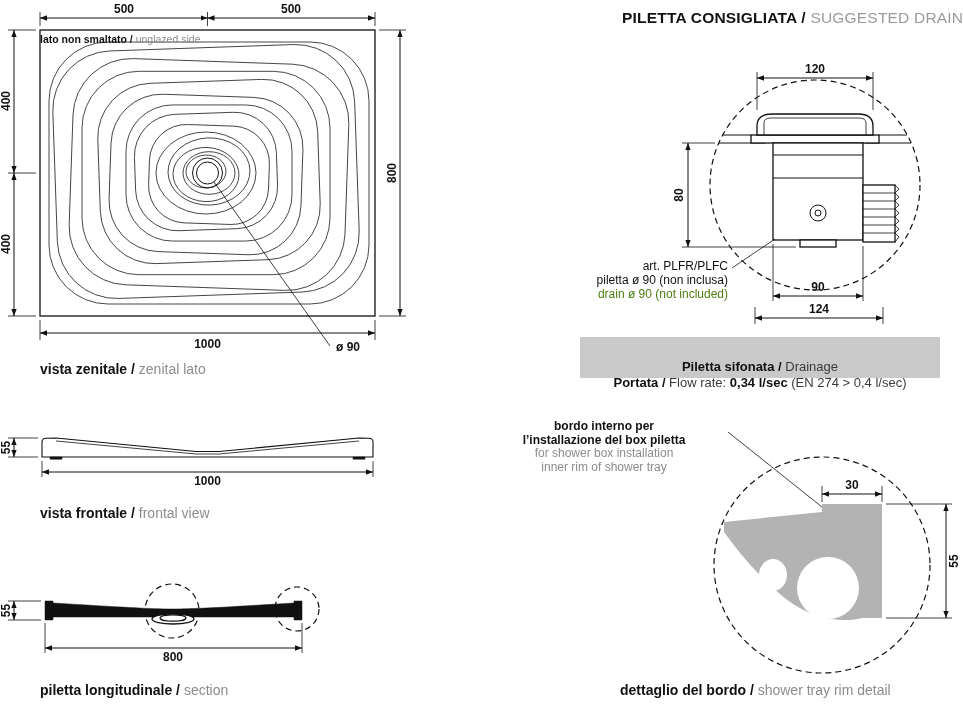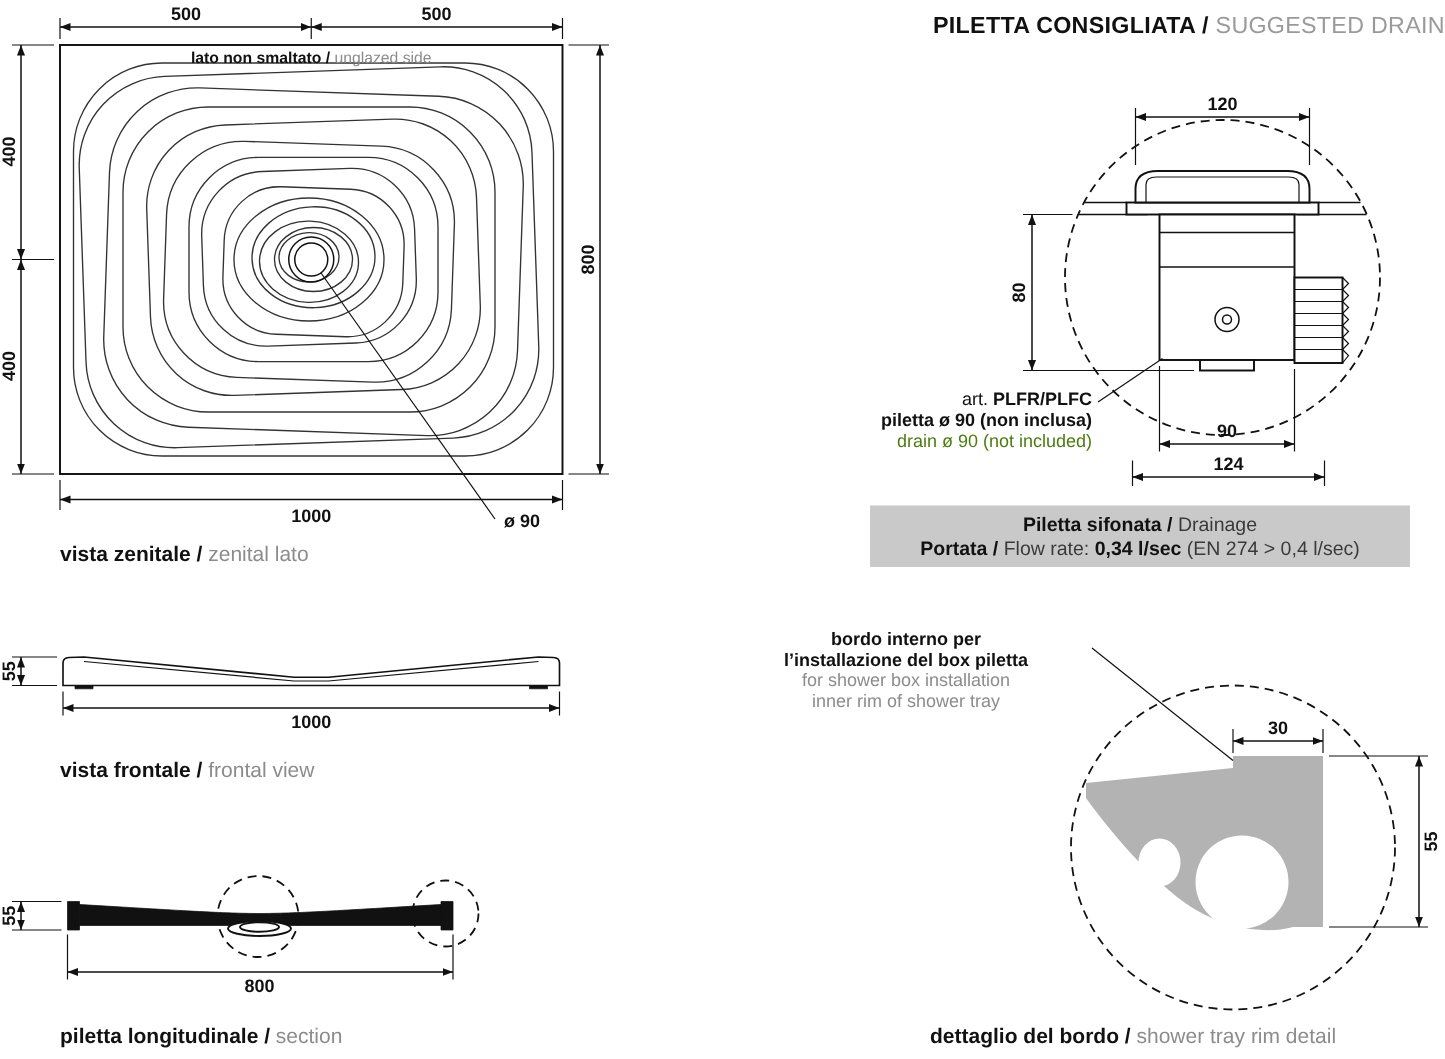--- a/index.html
+++ b/index.html
@@ -5,29 +5,29 @@
   *{box-sizing:border-box}
   body{margin:0;background:#fff}
   .sheet{position:relative;width:963px;height:706px;background:#fff;overflow:hidden;
          font-family:"Liberation Sans",sans-serif;color:#111}
   .abs{position:absolute}
   svg.abs{overflow:visible}
   .caption{font-size:14px;font-weight:bold;white-space:nowrap;color:#111}
   .caption .en{font-weight:normal;color:#8c8c8c}
   .heading{font-size:15.5px;font-weight:bold;white-space:nowrap;color:#111;letter-spacing:.2px}
   .heading .en{font-weight:normal;color:#9a9a9a}
-  .smalllabel{font-size:10.5px;font-weight:bold;text-align:center;white-space:nowrap}
+  .smalllabel{font-size:10.5px;font-weight:bold;text-align:left;white-space:nowrap}
   .smalllabel .en{font-weight:normal;color:#8c8c8c}
   .drain-note{font-size:12px;text-align:right;line-height:14px;white-space:nowrap}
-  .drain-note .bold{font-weight:bold}
+  .drain-note .bold{font-weight:normal}
   .drain-note .gray{color:#4d7c0f;font-weight:normal}
   .rim-note{font-size:12px;text-align:center;line-height:13.5px;white-space:nowrap}
   .rim-note .bold{font-weight:bold}
   .rim-note .gray{color:#8c8c8c}
-  .infobox{background:#c9c9c9;text-align:center;font-size:13px;line-height:15.5px;padding-top:5px}
+  .infobox{background:#c9c9c9;text-align:center;font-size:13px;line-height:15.5px;padding-top:22px}
   .infobox .b{font-weight:bold;color:#111}
   .infobox .norm{font-weight:normal;color:#3a3a3a}
   text{font-family:"Liberation Sans",sans-serif}
   .dimtext{font-size:12px;font-weight:bold;fill:#111}
   .dim{stroke:#111;stroke-width:1;fill:none}
   .ext{stroke:#111;stroke-width:0.8;fill:none}
   .outline{stroke:#111;stroke-width:1.3;fill:#fff}
   .thin{stroke:#111;stroke-width:1;fill:none}
   .dash{stroke:#111;stroke-width:1.2;fill:none;stroke-dasharray:6 4}
   .blackfill{fill:#111;stroke:#111;stroke-width:0.5}

